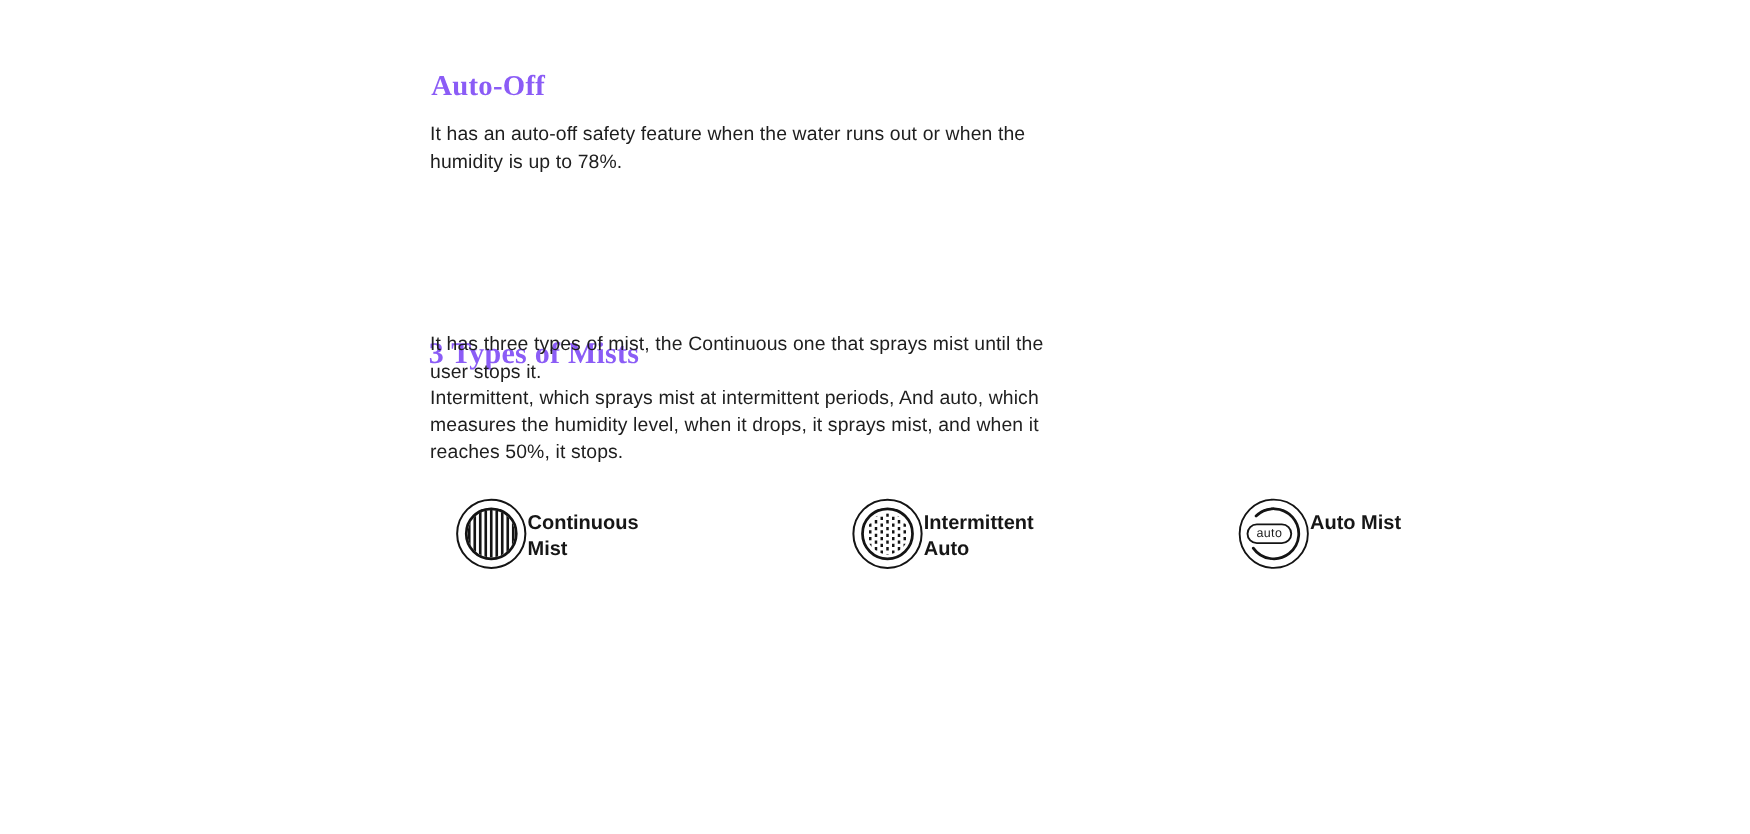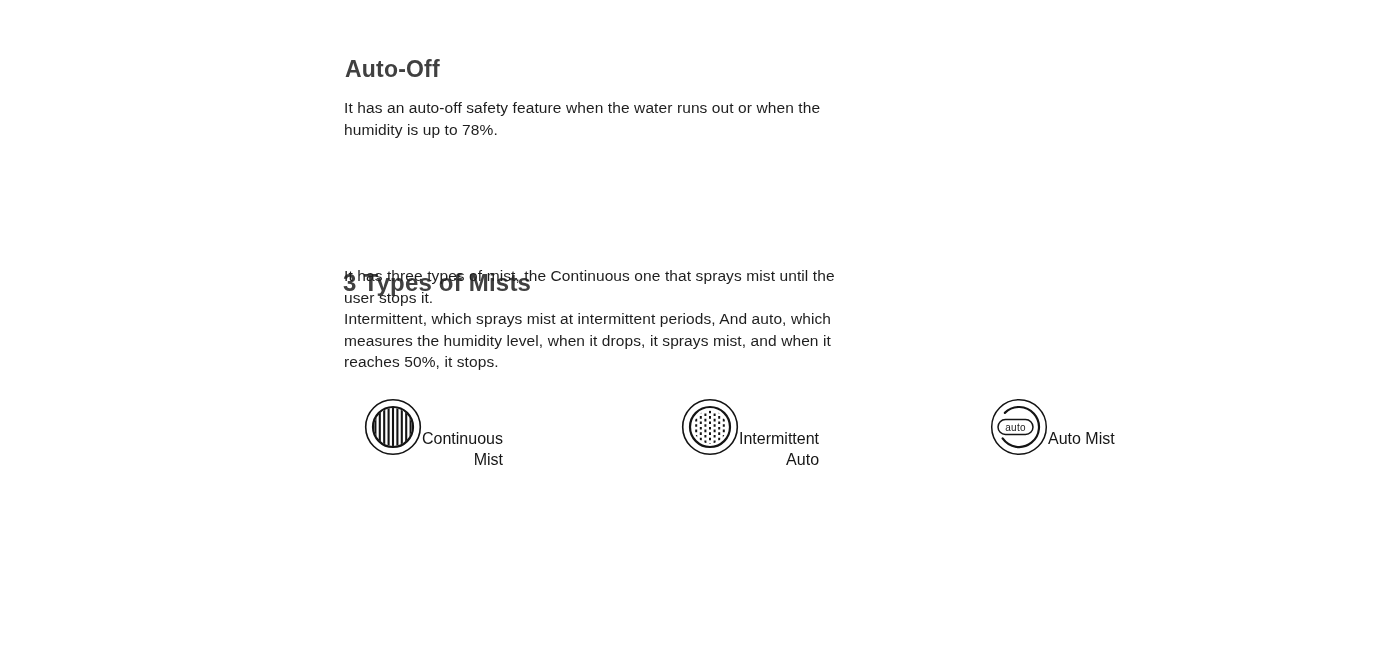--- a/index.html
+++ b/index.html
@@ -11,23 +11,24 @@
   .page {
     position: relative;
     width: 1400px;
     height: 667px;
     background: #ffffff;
     overflow: hidden;
   }
   .heading {
     position: absolute;
     font-weight: 700;
-    color: #404040;
+    color: #8b5cf6;
     letter-spacing: 0.2px;
     white-space: pre-line;
+    font-family: Liberation Serif, serif;
   }
   .heading-autooff { left: 345px; top: 55px; font-size: 23px; line-height: 28px; }
   .heading-mists   { left: 343px; top: 221px; font-size: 24px; line-height: 28px; margin-top: 48px; }
   .body-text {
     position: absolute;
     font-size: 15.5px;
     line-height: 21.5px;
     color: #1e1e1e;
     white-space: pre-line;
     letter-spacing: 0.1px;
@@ -44,27 +45,26 @@
     align-items: flex-start;
   }
   .mist-item-1 { left: 345px; }
   .mist-item-2 { left: 663px; }
   .mist-item-3 { left: 981px; }
   .mist-item-1 .mist-icon { margin-left: 19px; }
   .mist-item-2 .mist-icon { margin-left: 18px; }
   .mist-item-3 .mist-icon { margin-left: 9px; }
   .mist-icon { display: block; }
   .mist-label {
-    margin-top: 30px;
+    margin-top: 10px;
     font-size: 16px;
-    font-weight: 400;
+    font-weight: 700;
     line-height: 21px;
     color: #161616;
     white-space: pre-line;
-    text-align: right;
   }
   .icon-auto-text {
     font-family: "Liberation Sans", "DejaVu Sans", sans-serif;
     font-size: 10px;
     letter-spacing: 0.3px;
     fill: #1b1b1b;
   }
 </style>
 </head>
 <body>

